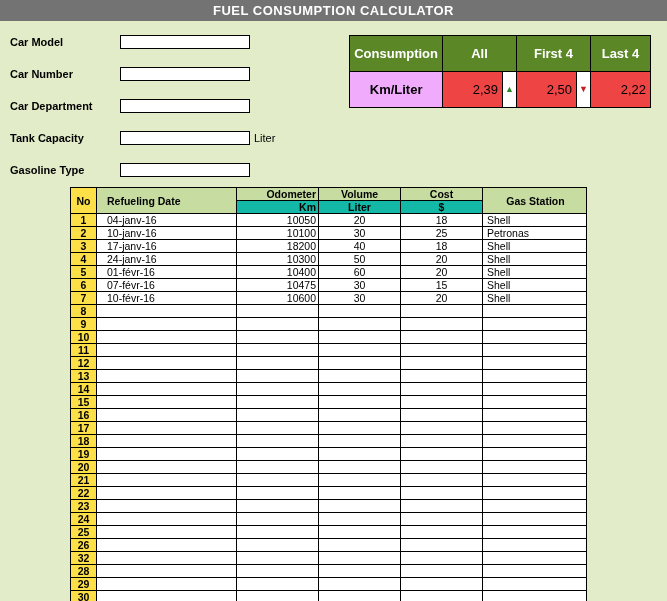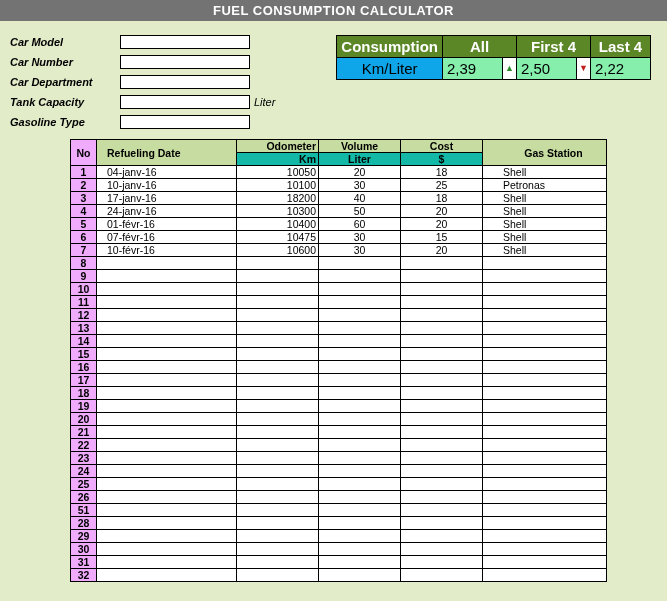--- a/index.html
+++ b/index.html
@@ -23,60 +23,59 @@
     letter-spacing: 0.5px;
   }
   .top-area {
     display: flex;
     padding: 14px 10px 6px 10px;
     gap: 20px;
   }
   .car-info {
     display: grid;
     grid-template-columns: 110px 130px 40px;
-    row-gap: 6px;
+    row-gap: 18px;
     align-items: center;
     font-weight: bold;
-    font-style: italic;
   }
   .car-info .lbl { font-weight: bold; }
   .car-info .inp {
     background: #fff;
     border: 1px solid #000;
     height: 14px;
   }
   .car-info .unit { padding-left: 4px; font-weight: normal; }
 
   .consumption-box {
     margin-left: auto;
     margin-right: 6px;
   }
   .cons-table {
     border-collapse: collapse;
   }
   .cons-table th, .cons-table td {
     border: 1px solid #000;
-    padding: 2px 4px;
+    padding: 10px 4px;
     height: 14px;
-    font-size: 15px;
+    font-size: 13px;
   }
   .cons-table .hdr {
     background: #5b8727;
     color: #fff;
     font-weight: bold;
     text-align: center;
   }
   .cons-table .sub {
-    background: #0ea5e9;
-    font-weight: normal;
+    background: #f0abfc;
+    font-weight: bold;
     text-align: center;
   }
   .cons-table .val {
-    background: #86efac;
-    text-align: left;
+    background: #ef4444;
+    text-align: right;
     width: 60px;
   }
   .cons-table .arrow-cell {
     background: #fff;
     width: 14px;
     padding: 0;
     text-align: center;
     font-size: 9px;
     line-height: 1;
   }
@@ -94,26 +93,26 @@
     font-size: 10.5px;
     padding: 0 2px;
     height: 13px;
     background: #fff;
   }
   .log-table th {
     background: #c7dca0;
     font-weight: bold;
     text-align: center;
   }
-  .log-table .no { width: 26px; text-align: center; background:#f0abfc; font-weight:bold;}
+  .log-table .no { width: 26px; text-align: center; background:#fde047; font-weight:bold;}
   .log-table .date { width: 140px; text-align: left; padding-left: 10px; }
   .log-table .odo { width: 82px; text-align: right; }
   .log-table .vol { width: 82px; text-align: center; }
   .log-table .cost { width: 82px; text-align: center; }
-  .log-table .gas { width: 124px; text-align: left; padding-left:20px;}
+  .log-table .gas { width: 104px; text-align: left; padding-left:4px;}
   .log-table thead .subrow th { background:#14b8a6; font-weight:bold; }
 </style>
 </head>
 <body>
 
 <div class="title-bar">FUEL CONSUMPTION CALCULATOR</div>
 
 <div class="top-area">
   <div class="car-info">
     <div class="lbl">Car Model</div>
@@ -379,21 +378,21 @@
         </tr>
         <tr>
           <td class="no">26</td>
           <td class="date"></td>
           <td class="odo"></td>
           <td class="vol"></td>
           <td class="cost"></td>
           <td class="gas"></td>
         </tr>
         <tr>
-          <td class="no">51</td>
+          <td class="no">32</td>
           <td class="date"></td>
           <td class="odo"></td>
           <td class="vol"></td>
           <td class="cost"></td>
           <td class="gas"></td>
         </tr>
         <tr>
           <td class="no">28</td>
           <td class="date"></td>
           <td class="odo"></td>

